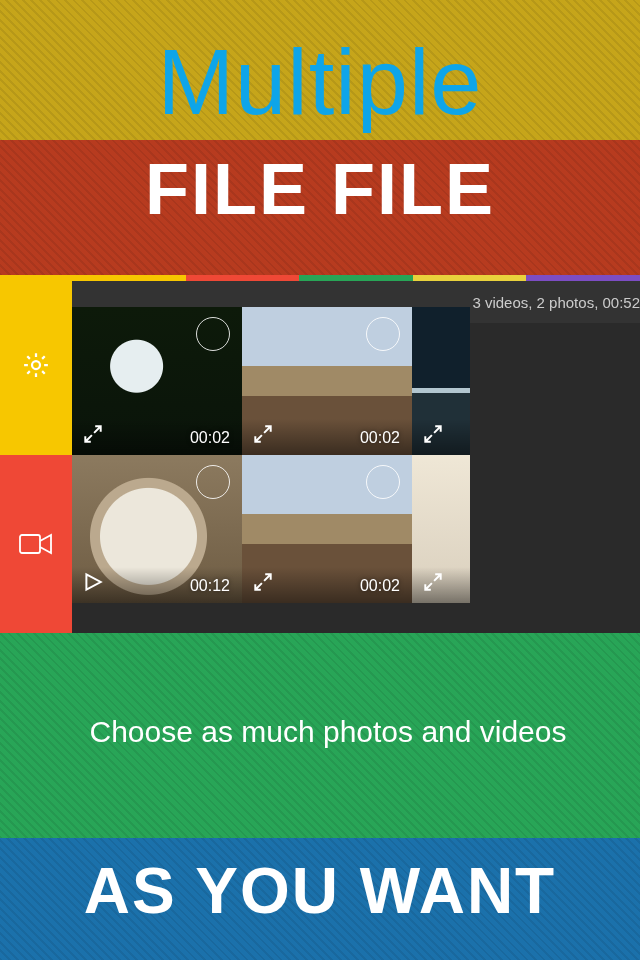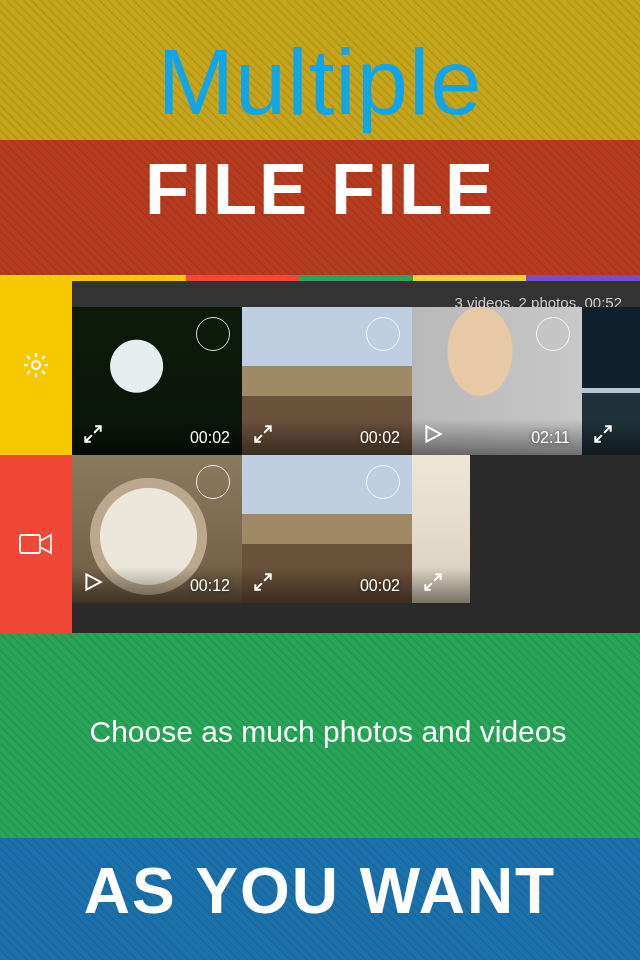--- a/index.html
+++ b/index.html
@@ -39,21 +39,21 @@
   
   .rail { position: absolute; left: 0; width: 72px; }
   .rail-top { top: 275px; height: 180px; background: #F7C700; display:flex; align-items:center; justify-content:center; }
   .rail-bot { top: 455px; height: 178px; background: #EF4836; display:flex; align-items:center; justify-content:center; }
   .rail svg { stroke: #fff; fill: none; stroke-width: 1.8; }
 
   
   .gallery { position: absolute; left: 72px; top: 275px; width: 568px; height: 358px; background: #2a2a2a; overflow:hidden; }
   .topstrip { position: absolute; top: 0; left: 0; right: 0; height: 6px; display:flex; }
   .topstrip span { flex: 1; height: 6px; }
-  .summarybar { position:absolute; top:6px; left:0; right:0; height:42px; background:#333; color:#ccc; font-size:15px; display:flex; align-items:center; justify-content:flex-end; padding-right:18px; }
+  .summarybar { position:absolute; top:6px; left:0; right:0; height:42px; background:#333; color:#ccc; font-size:15px; display:flex; align-items:center; justify-content:flex-end; }
 
   .row { position: absolute; left: 0; display:flex; height:148px; }
   .row1 { top: 32px; }
   .row2 { top: 180px; }
   .tile { position: relative; height: 148px; flex: 0 0 auto; }
   .tile .thumb { position:absolute; inset:0; }
   .tile .circle { position:absolute; top:10px; right:12px; width:34px; height:34px; border:1.8px solid rgba(255,255,255,0.85); border-radius:50%; display:flex; align-items:center; justify-content:center; }
   .tile .circle svg { stroke:#fff; stroke-width:2; fill:none; }
   .tile .icon { position:absolute; bottom:10px; left:10px; width:22px; height:22px; }
   .tile .icon svg { stroke:#fff; fill:none; stroke-width:1.8; }
@@ -139,29 +139,20 @@
     </div>
     <div class="tile" style="width:170px">
       <div class="thumb th-bikes1"></div>
       <div class="grad"></div>
       <div class="circle"></div>
       <div class="icon"><svg viewBox="0 0 20 20">
             <path d="M3 12v5h5M17 8V3h-5M3 17l6-6M17 3l-6 6"></path>
           </svg></div>
       <div class="dur">00:02</div>
     </div>
-    <div class="tile" style="width:170px">
-      <div class="thumb th-woman"></div>
-      <div class="grad"></div>
-      <div class="circle"></div>
-      <div class="icon"><svg viewBox="0 0 20 20">
-            <path d="M4 3l13 7-13 7z"></path>
-          </svg></div>
-      <div class="dur">02:11</div>
-    </div>
     <div class="tile" style="width:58px">
       <div class="thumb th-store"></div>
       <div class="grad"></div>
       <div class="icon"><svg viewBox="0 0 20 20">
             <path d="M3 12v5h5M17 8V3h-5M3 17l6-6M17 3l-6 6"></path>
           </svg></div>
     </div>
   </div>
 
   <div class="row row2">

